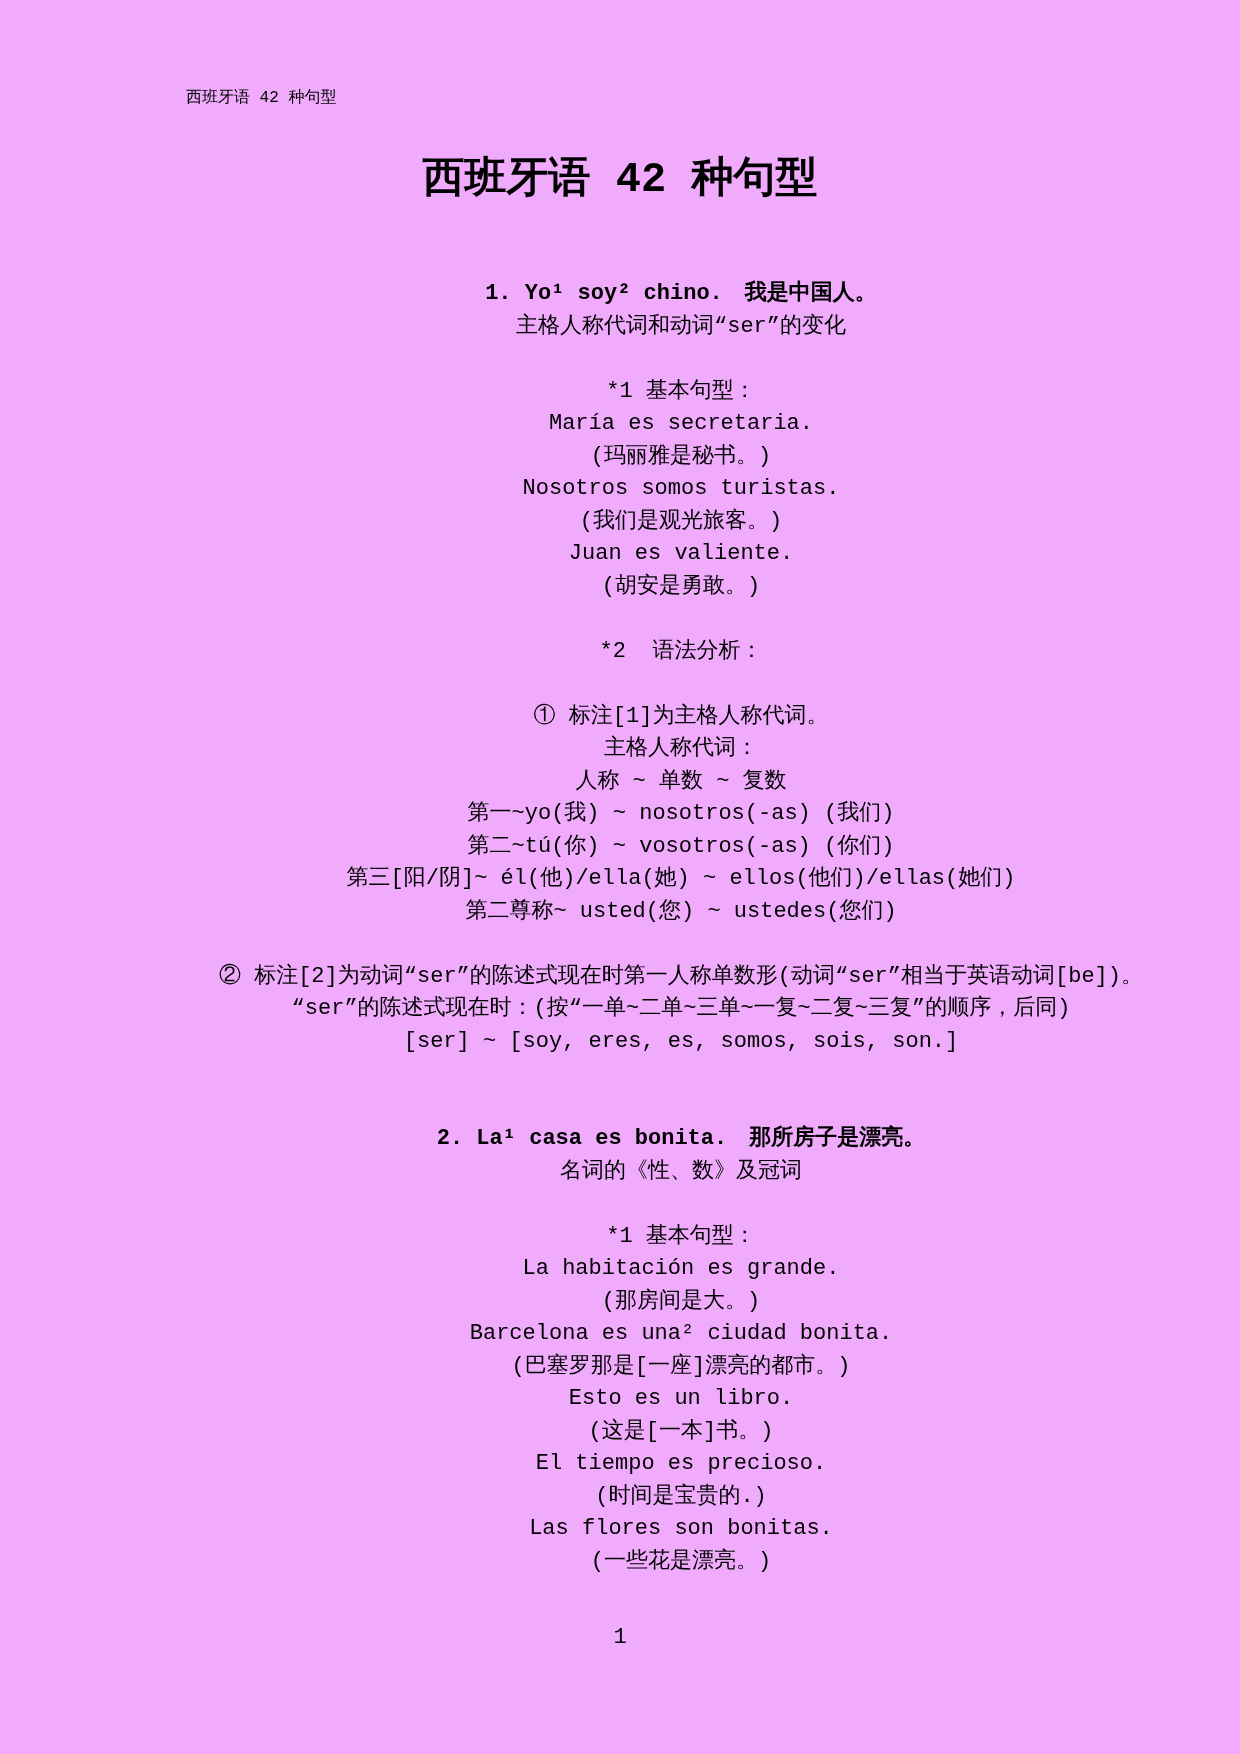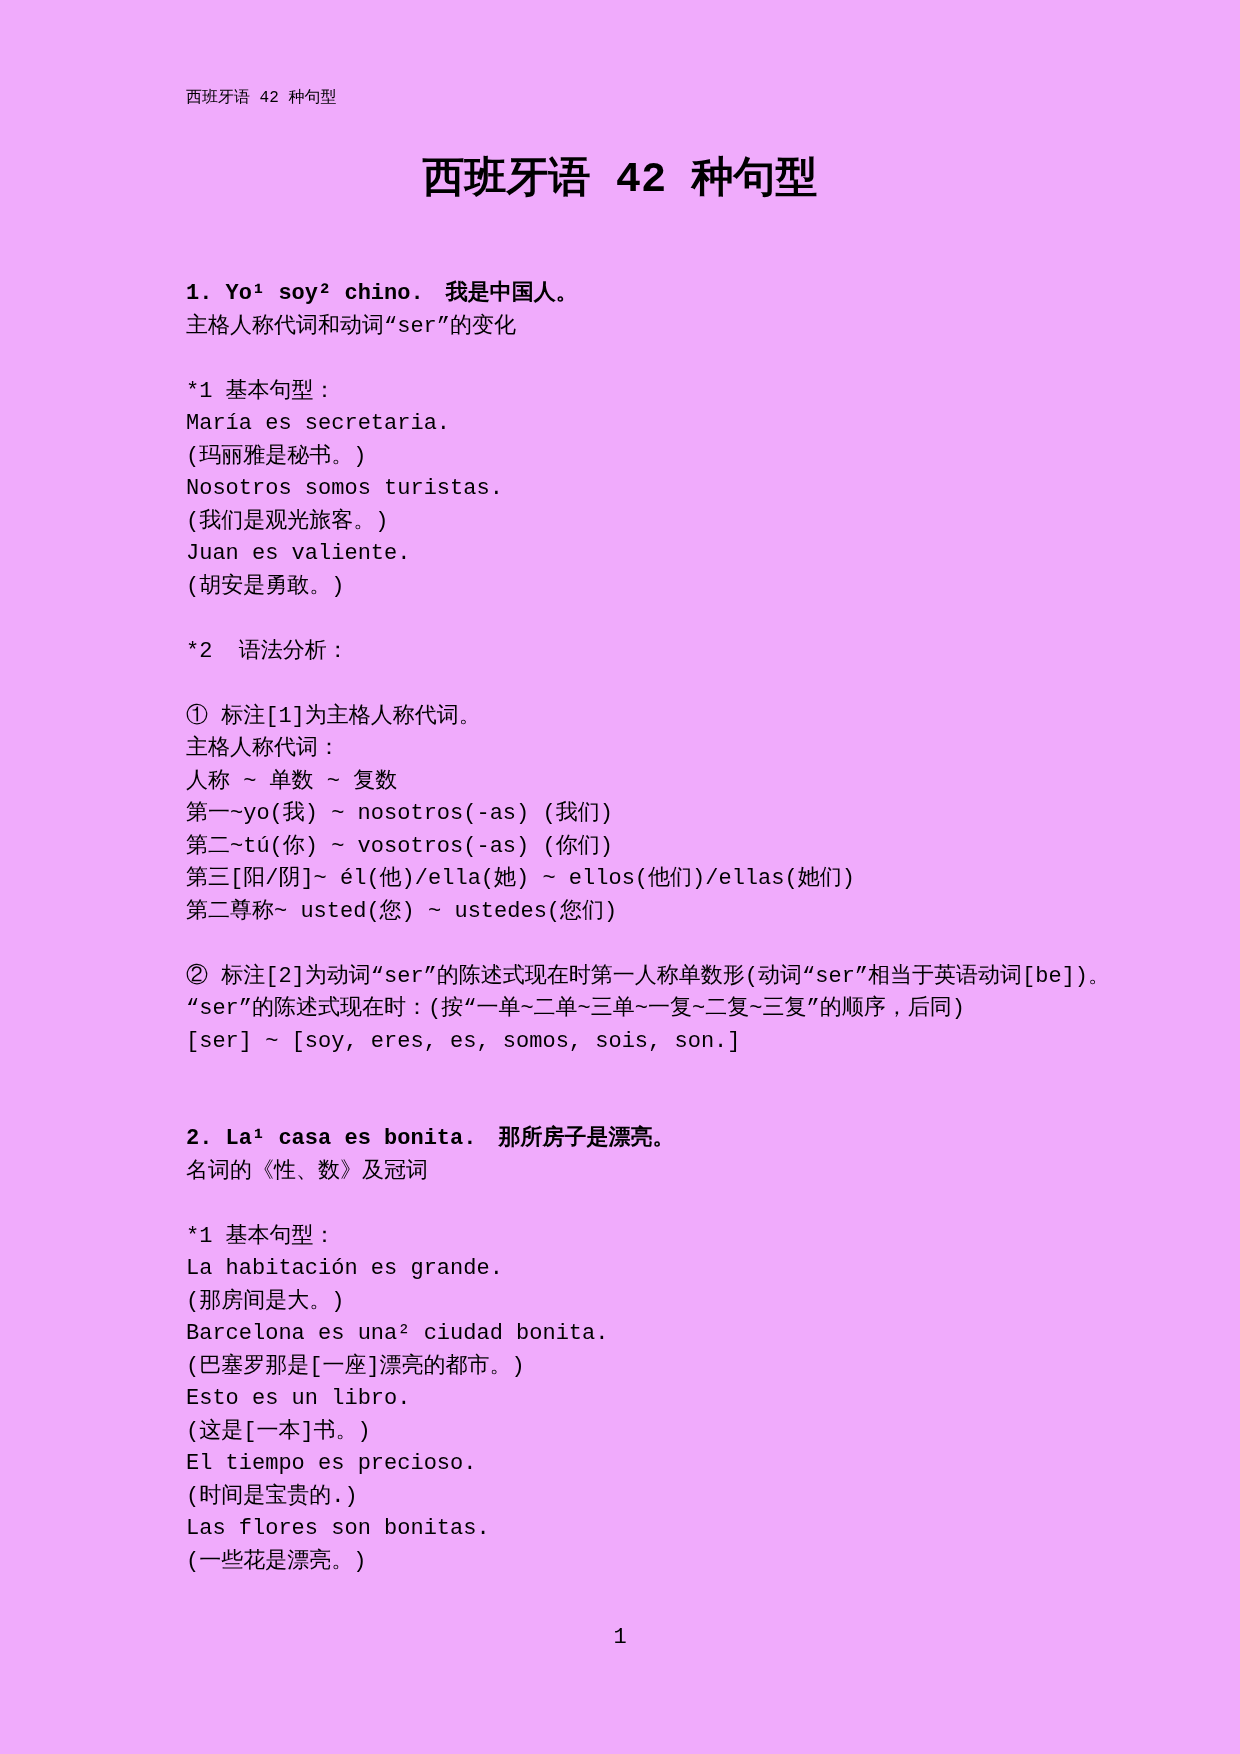--- a/index.html
+++ b/index.html
@@ -40,20 +40,21 @@
     position: absolute;
     left: 186px;
     top: 278px;
     width: 990px;
     font-size: 22px;
     line-height: 32.5px;
     white-space: pre-wrap;
   }
   .doc-line {
     min-height: 32.5px;
+    text-align: center;
   }
   .doc-line.bold {
     font-weight: bold;
   }
   .page-number {
     position: absolute;
     left: 0;
     right: 0;
     top: 1622px;
     text-align: center;

